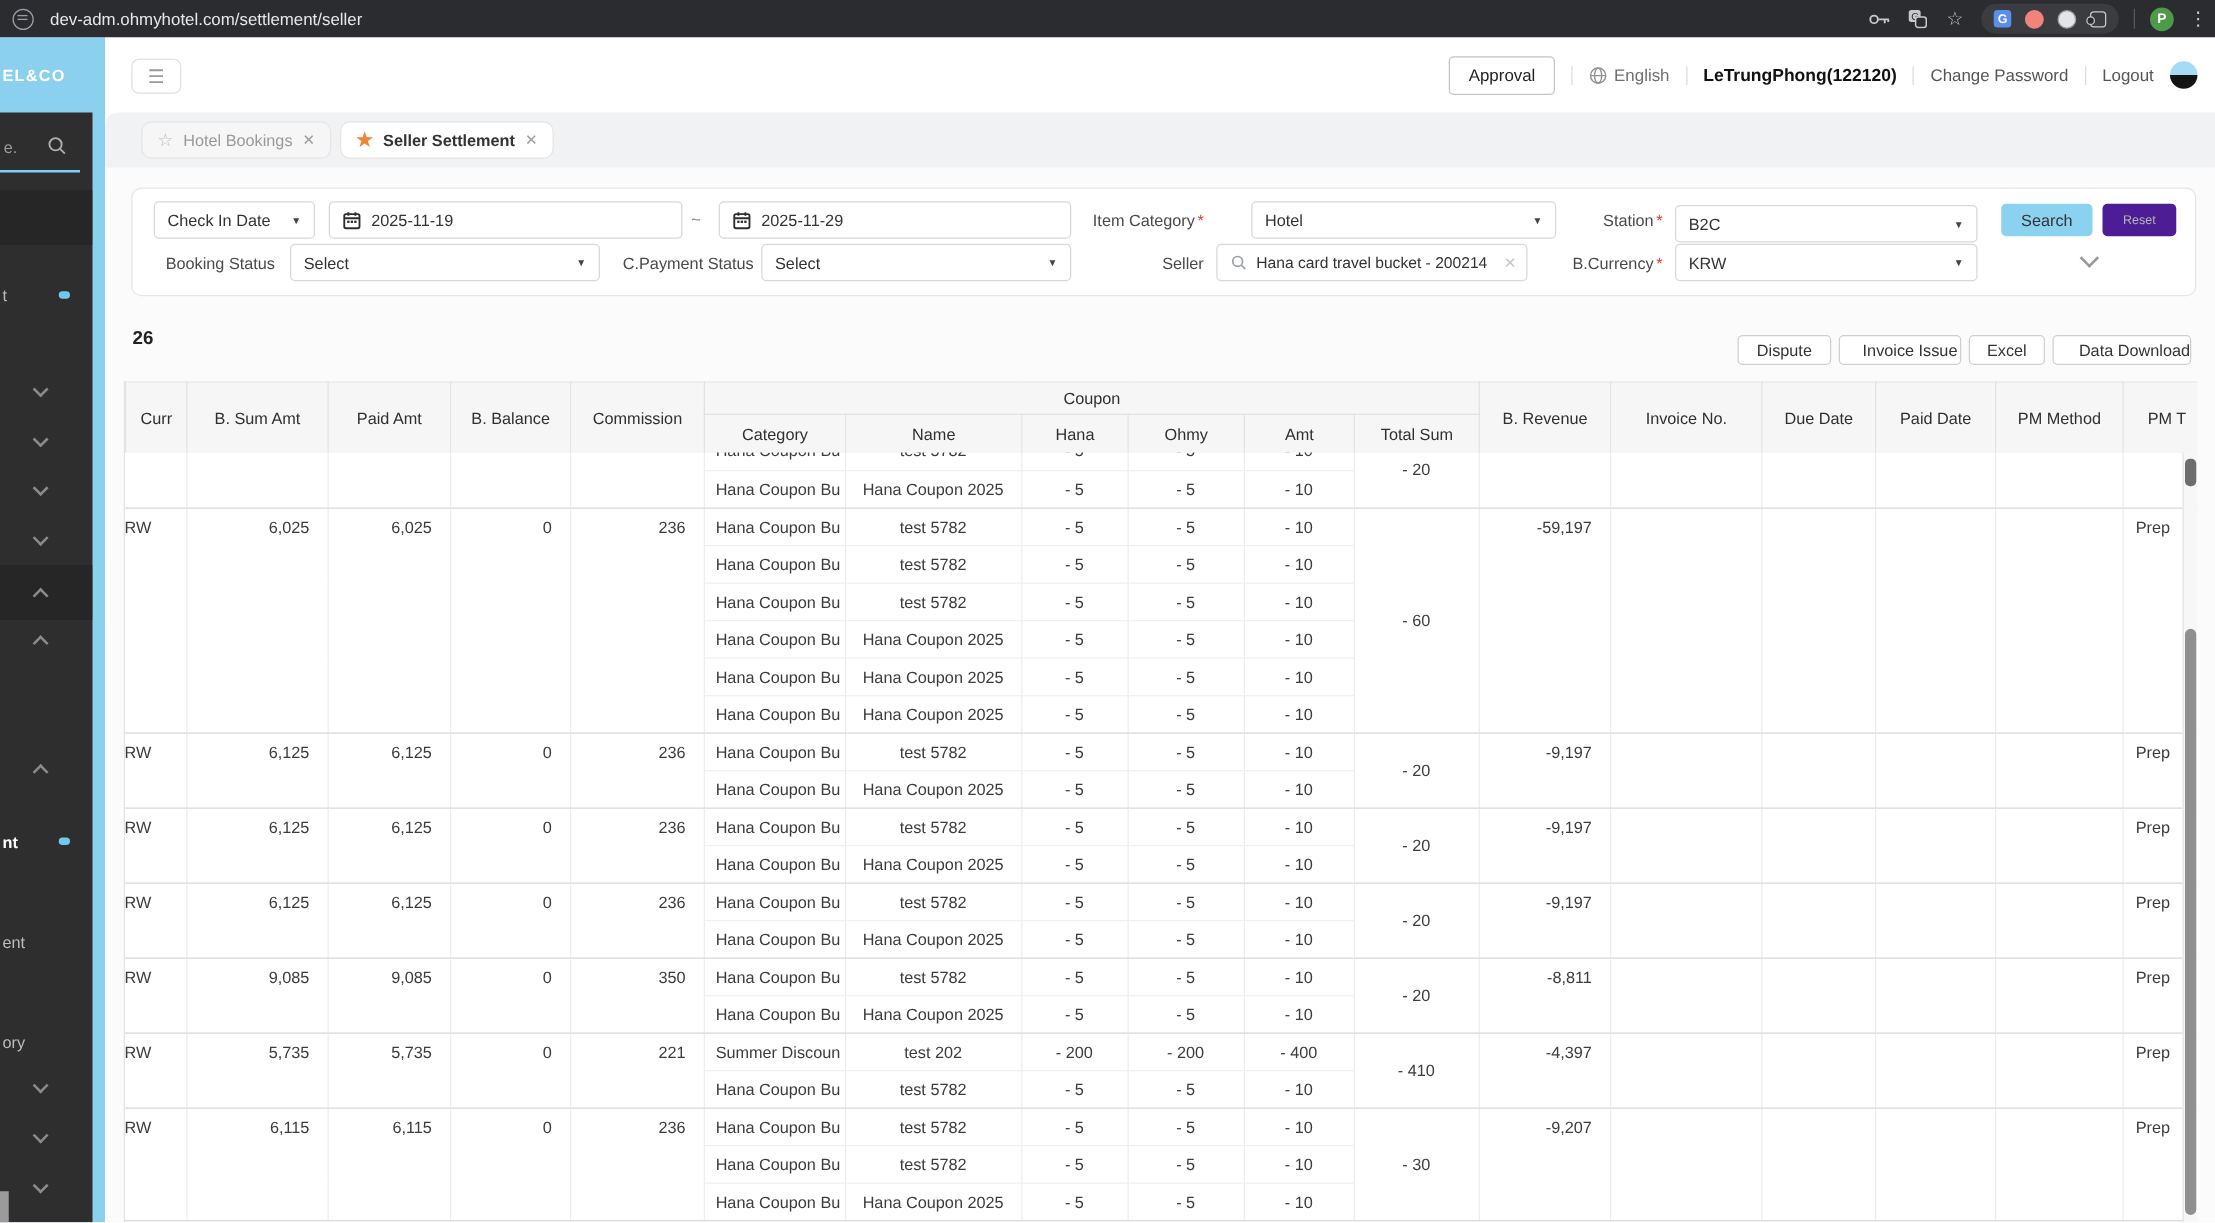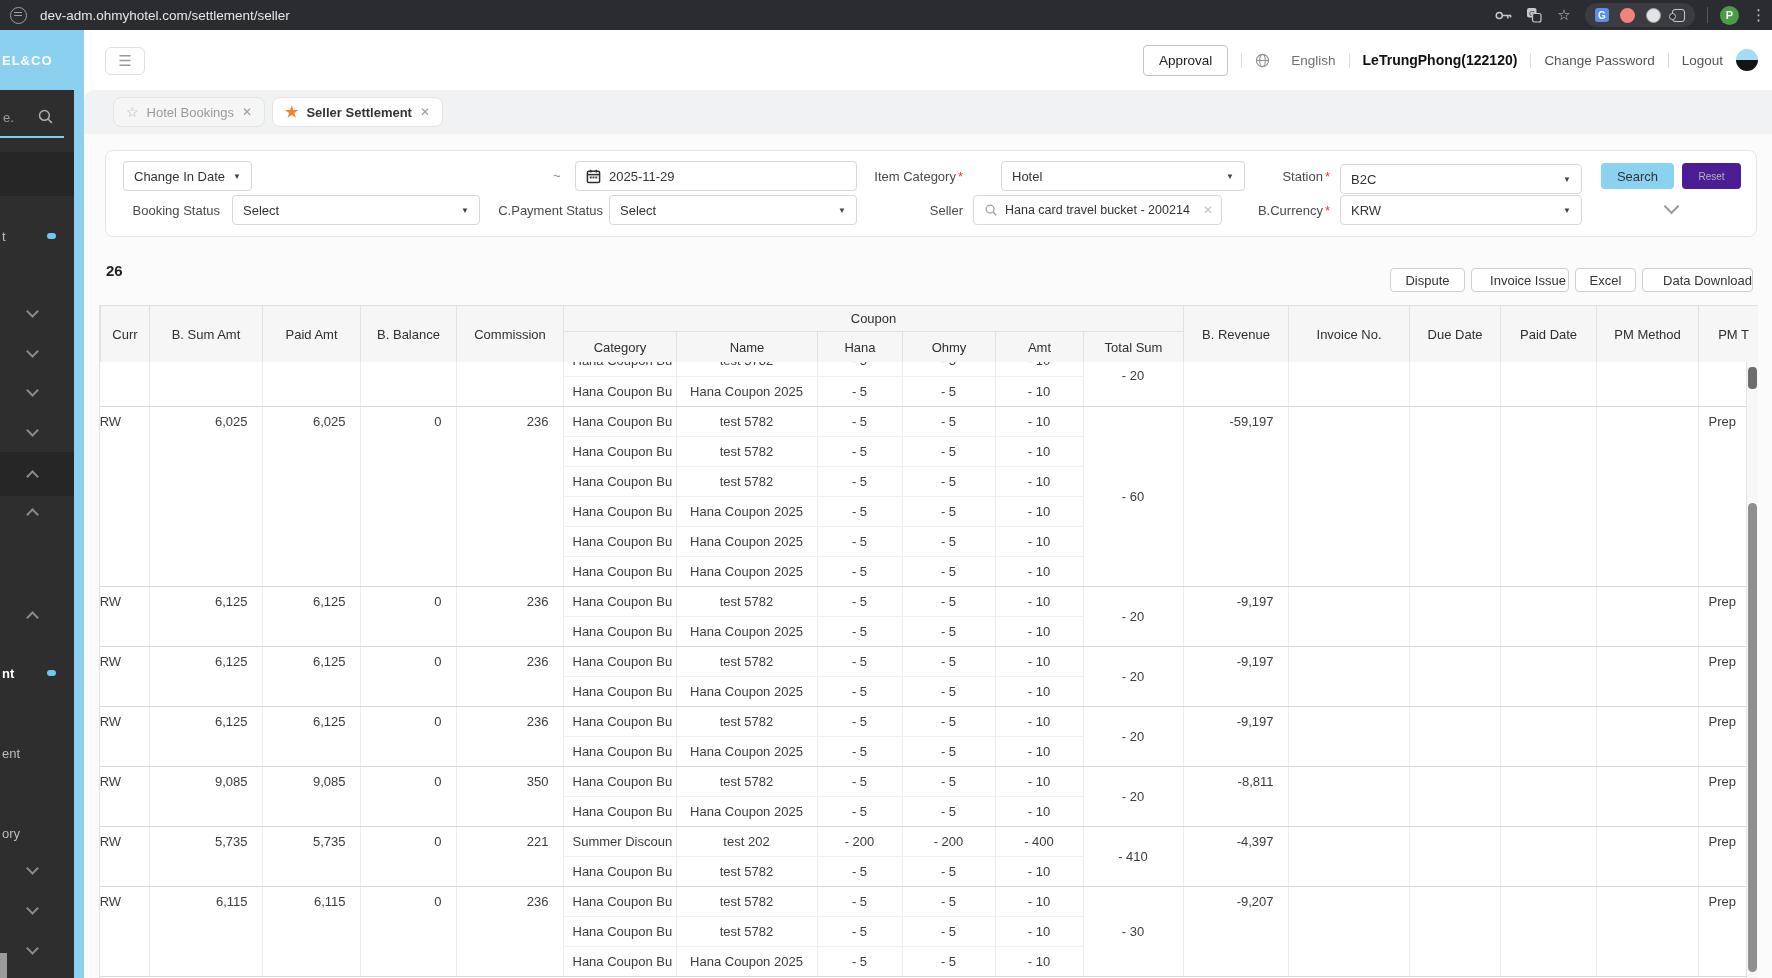--- a/index.html
+++ b/index.html
@@ -40,21 +40,21 @@
   .chev.down { transform:rotate(45deg); margin-top:-4px; }
   .chev.up { transform:rotate(225deg); margin-top:4px; }
   .sb-scroll { position:absolute; left:0; top:863px; width:7px; height:25px; background:#9b9b9b; }
 
   
   .app-header { position:absolute; left:84px; top:30px; width:1688px; height:60px; background:#fff; }
   .hamburger { position:absolute; left:21px; top:17px; width:40px; height:28px; border:1px solid #e0e0e0; border-radius:6px; background:#fff; color:#9a9a9a; font-size:15px; display:flex; align-items:center; justify-content:center; cursor:pointer; }
   .hdr-right { position:absolute; right:14px; top:0; height:60px; display:flex; align-items:center; gap:13px; }
   .btn-approval { height:31px; padding:0 15px; border:1px solid #c4c4c4; border-radius:4px; background:#fff; font-size:13.5px; color:#222; display:flex; align-items:center; cursor:pointer; }
   .hdr-sep { width:1px; height:15px; background:#ddd; }
-  .hdr-lang { display:flex; align-items:center; gap:21px; color:#6f6f6f; font-size:13.5px; cursor:pointer; }
+  .hdr-lang { display:flex; align-items:center; gap:5px; color:#6f6f6f; font-size:13.5px; cursor:pointer; }
   .hdr-user { color:#111; font-size:14px; font-weight:bold; }
   .hdr-link { color:#555; font-size:13.5px; cursor:pointer; }
   .theme-toggle { width:22px; height:22px; border-radius:50%; background:linear-gradient(#a5dcf5 0 50%, #141414 50% 100%); cursor:pointer; }
 
   
   .content { position:absolute; left:84px; top:90px; width:1688px; height:888px; background:#fbfbfc; border-top-left-radius:10px; }
   .tab-strip { position:absolute; left:0; top:0; width:100%; height:44px; background:#f1f2f3; border-top-left-radius:10px; }
   .tab { position:absolute; top:7px; height:30px; border:1px solid #e5e5e5; border-radius:8px; background:#f6f6f6; display:flex; align-items:center; gap:8px; padding:0 12px; font-size:13px; color:#9a9a9a; cursor:pointer; }
   .tab.active { background:#fff; color:#333; font-weight:bold; }
   .tab .star-off { color:#b9b9b9; font-size:14px; }
@@ -234,22 +234,33 @@
       <div class="tab active" style="left:188px;">
         <span class="star-on">★</span>
         <span>Seller Settlement</span>
         <span class="x">✕</span>
       </div>
     </div>
 
     <div class="filter-card">
 
       <div class="ctrl" style="left:17px;top:10px;width:129px;">
-        <span class="txt">Change In Date</span>
+        <span class="txt">Check In Date</span>
           <span class="arrow">▼</span>
+      </div>
+      <div class="ctrl date" style="left:157px;top:10px;width:283px;">
+        <svg width="15" height="15" viewBox="0 0 16 16">
+            <rect x="1.5" y="2.5" width="13" height="12" rx="1.5" fill="none" stroke="#2e2e2e" stroke-width="1.6"></rect>
+            <path d="M1.5 6h13" stroke="#2e2e2e" stroke-width="1.6"></path>
+            <path d="M5 0.8v3M11 0.8v3" stroke="#2e2e2e" stroke-width="1.6"></path>
+            <rect x="4" y="8" width="2" height="2" fill="#2e2e2e"></rect>
+            <rect x="7" y="8" width="2" height="2" fill="#2e2e2e"></rect>
+            <rect x="10" y="8" width="2" height="2" fill="#2e2e2e"></rect>
+          </svg>
+        <span class="txt">2025-11-19</span>
       </div>
       <span class="tilde" style="left:447px;top:17px;">~</span>
       <div class="ctrl date" style="left:469px;top:10px;width:282px;">
         <svg width="15" height="15" viewBox="0 0 16 16">
             <rect x="1.5" y="2.5" width="13" height="12" rx="1.5" fill="none" stroke="#2e2e2e" stroke-width="1.6"></rect>
             <path d="M1.5 6h13" stroke="#2e2e2e" stroke-width="1.6"></path>
             <path d="M5 0.8v3M11 0.8v3" stroke="#2e2e2e" stroke-width="1.6"></path>
             <rect x="4" y="8" width="2" height="2" fill="#2e2e2e"></rect>
             <rect x="7" y="8" width="2" height="2" fill="#2e2e2e"></rect>
             <rect x="10" y="8" width="2" height="2" fill="#2e2e2e"></rect>

